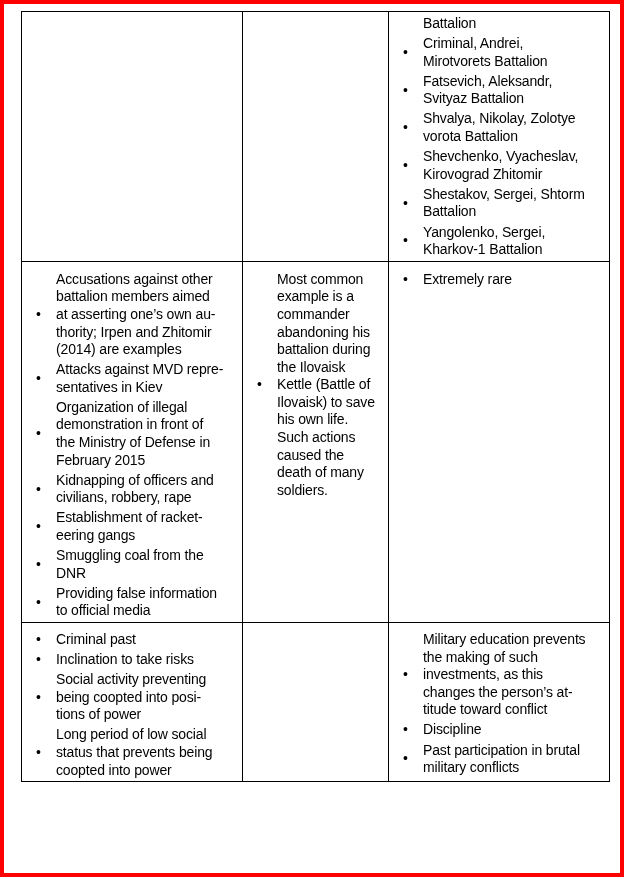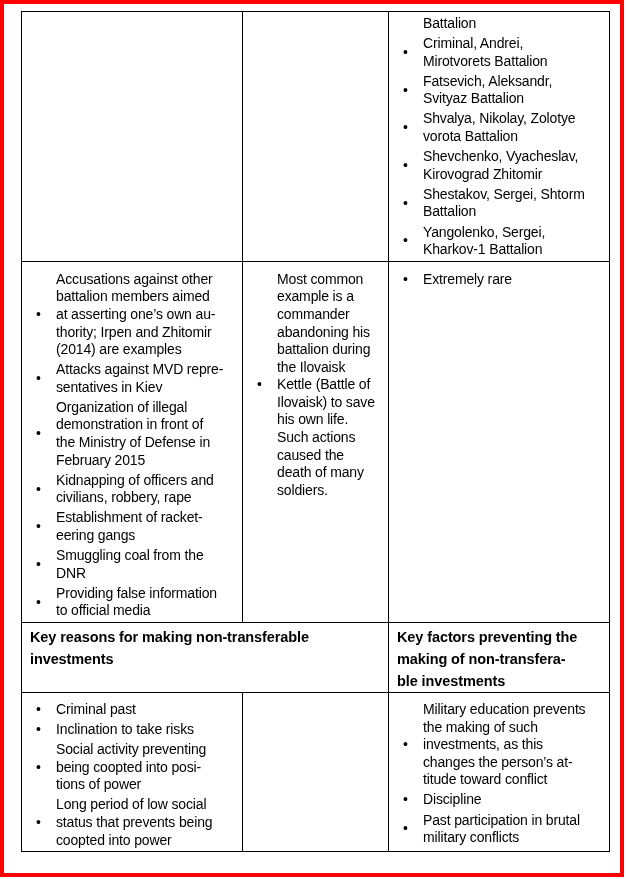--- a/index.html
+++ b/index.html
@@ -206,27 +206,20 @@
       </td>
       <td class="list-cell">
         <div class="list">
             <div class="li">
               <span class="bullet">•</span>
               <span class="txt">Extremely rare</span>
             </div>
           </div>
       </td>
     </tr>
-    <tr class="row-d">
-      <td class="header-left" colspan="2">Key reasons for making non-transferable
-investments</td>
-      <td class="header-left">Key factors preventing the
-making of non-transfera-
-ble investments</td>
-    </tr>
     <tr class="row-e">
       <td class="list-cell">
         <div class="list">
             <div class="li">
               <span class="bullet">•</span>
               <span class="txt">Criminal past</span>
             </div>
             <div class="li">
               <span class="bullet">•</span>
               <span class="txt">Inclination to take risks</span>

